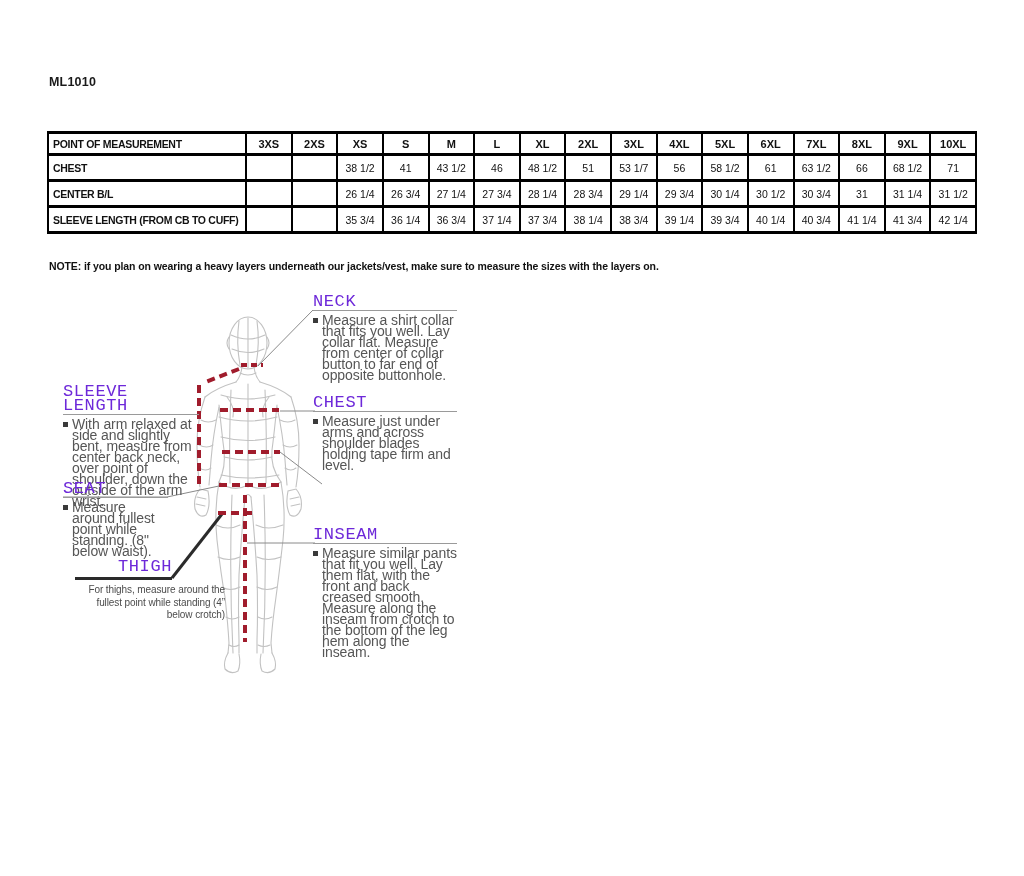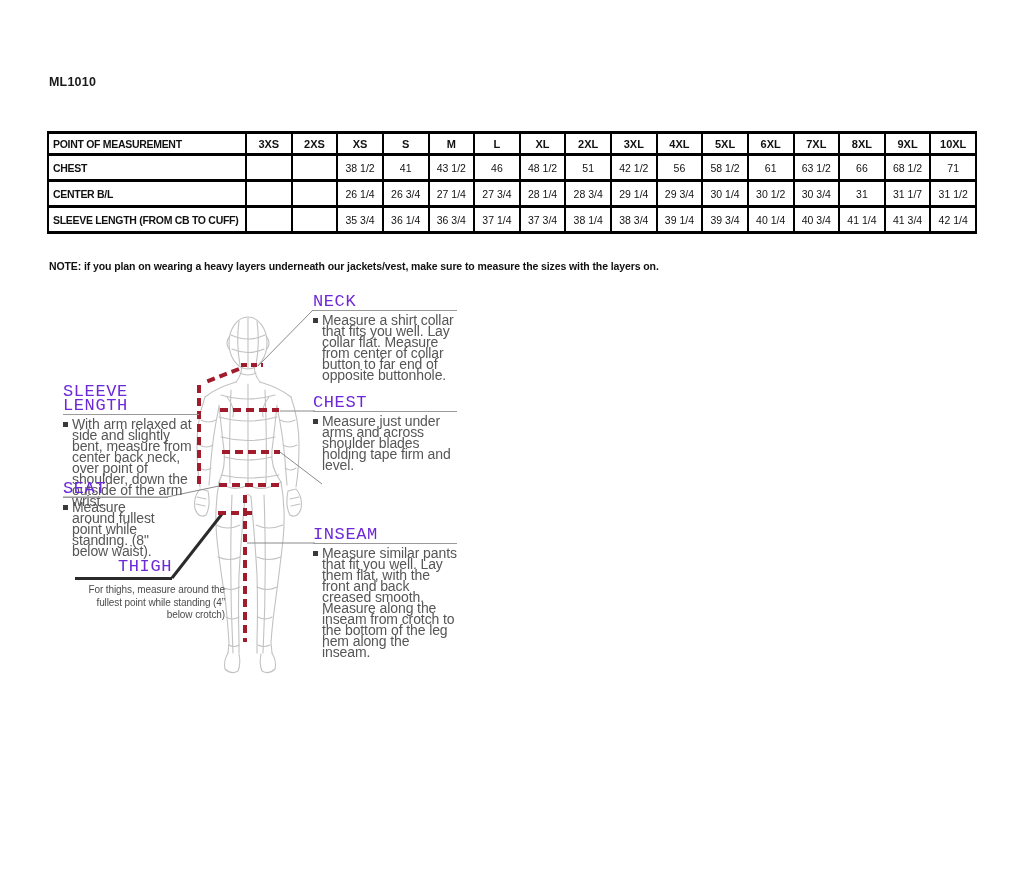--- a/index.html
+++ b/index.html
@@ -112,21 +112,21 @@
         <tr>
           <td class="poml">CHEST</td>
           <td></td>
           <td></td>
           <td>38 1/2</td>
           <td>41</td>
           <td>43 1/2</td>
           <td>46</td>
           <td>48 1/2</td>
           <td>51</td>
-          <td>42 1/2</td>
+          <td>53 1/7</td>
           <td>56</td>
           <td>58 1/2</td>
           <td>61</td>
           <td>63 1/2</td>
           <td>66</td>
           <td>68 1/2</td>
           <td>71</td>
         </tr>
         <tr>
           <td class="poml">CENTER B/L</td>
@@ -137,21 +137,21 @@
           <td>27 1/4</td>
           <td>27 3/4</td>
           <td>28 1/4</td>
           <td>28 3/4</td>
           <td>29 1/4</td>
           <td>29 3/4</td>
           <td>30 1/4</td>
           <td>30 1/2</td>
           <td>30 3/4</td>
           <td>31</td>
-          <td>31 1/7</td>
+          <td>31 1/4</td>
           <td>31 1/2</td>
         </tr>
         <tr>
           <td class="poml">SLEEVE LENGTH (FROM CB TO CUFF)</td>
           <td></td>
           <td></td>
           <td>35 3/4</td>
           <td>36 1/4</td>
           <td>36 3/4</td>
           <td>37 1/4</td>

